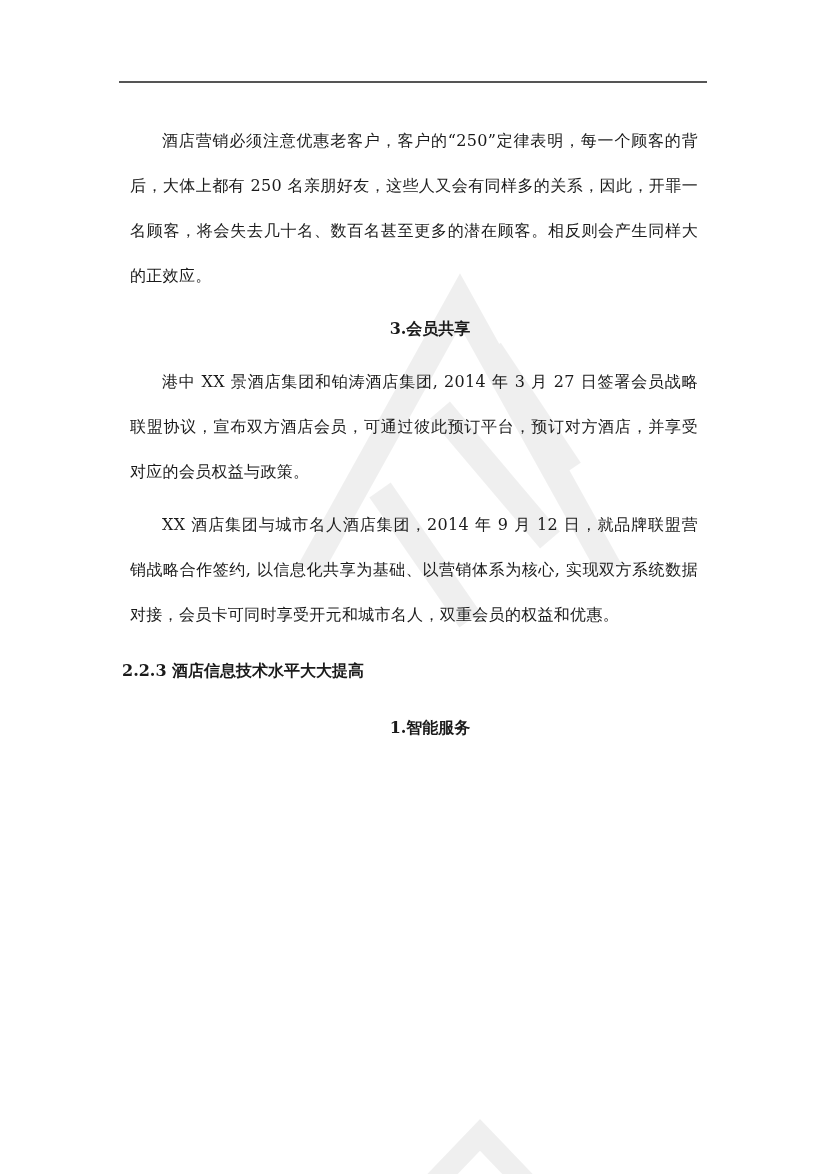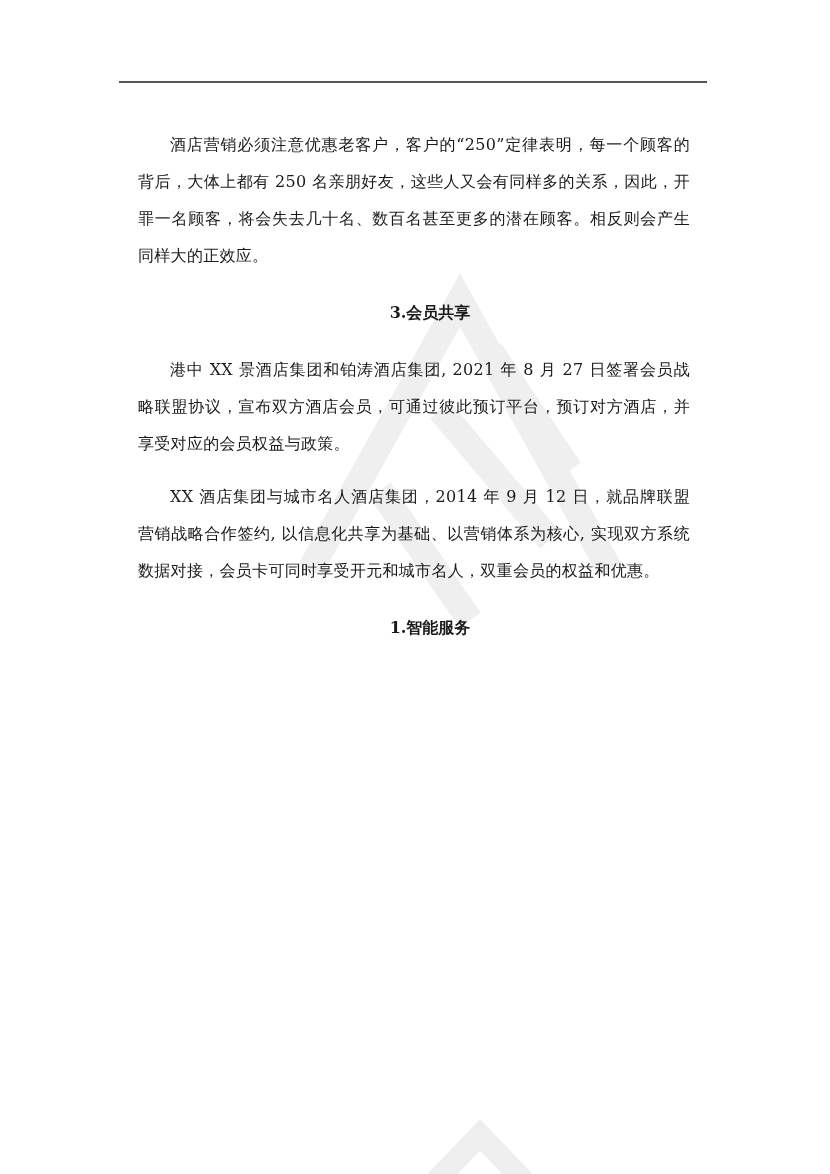--- a/index.html
+++ b/index.html
@@ -35,23 +35,23 @@
     }
     .wm1 { left: 270px; top: 240px; width: 380px; height: 420px; }
     .wm2 { left: 330px; top: 1110px; width: 300px; height: 140px; }
     .content {
       position: absolute;
       left: 122px;
       top: 110px;
       width: 584px;
     }
     .p {
-      margin: 16px;
+      margin: 8px;
       font-size: 16px;
-      line-height: 37px;
+      line-height: 45px;
       text-align: justify;
       text-indent: 32px;
       letter-spacing: 0.3px;
     }
     .h-sub {
       margin: 0;
       font-size: 16px;
       font-weight: bold;
       line-height: 45px;
       text-indent: 32px;
@@ -84,17 +84,18 @@
   <svg class="watermark wm2" viewBox="0 0 300 140">
     <g fill="none" stroke="#000" stroke-width="22">
       <polyline points="30,150 150,25 270,150"></polyline>
       <line x1="120" y1="80" x2="170" y2="140"></line>
     </g>
   </svg>
 
   <div class="content">
     <p class="p">酒店营销必须注意优惠老客户，客户的“250”定律表明，每一个顾客的背后，大体上都有 250 名亲朋好友，这些人又会有同样多的关系，因此，开罪一名顾客，将会失去几十名、数百名甚至更多的潜在顾客。相反则会产生同样大的正效应。</p>
     <p class="h-sub">3.会员共享</p>
-    <p class="p">港中 XX 景酒店集团和铂涛酒店集团, 2021 年 8 月 27 日签署会员战略联盟协议，宣布双方酒店会员，可通过彼此预订平台，预订对方酒店，并享受对应的会员权益与政策。</p>
+    <p class="p">港中 XX 景酒店集团和铂涛酒店集团, 2014 年 3 月 27 日签署会员战略联盟协议，宣布双方酒店会员，可通过彼此预订平台，预订对方酒店，并享受对应的会员权益与政策。</p>
     <p class="p">XX 酒店集团与城市名人酒店集团，2014 年 9 月 12 日，就品牌联盟营销战略合作签约, 以信息化共享为基础、以营销体系为核心, 实现双方系统数据对接，会员卡可同时享受开元和城市名人，双重会员的权益和优惠。</p>
+    <p class="h-sec">2.2.3 酒店信息技术水平大大提高</p>
     <p class="h-sub">1.智能服务</p>
   </div>
 </div>
 
 </body></html>

